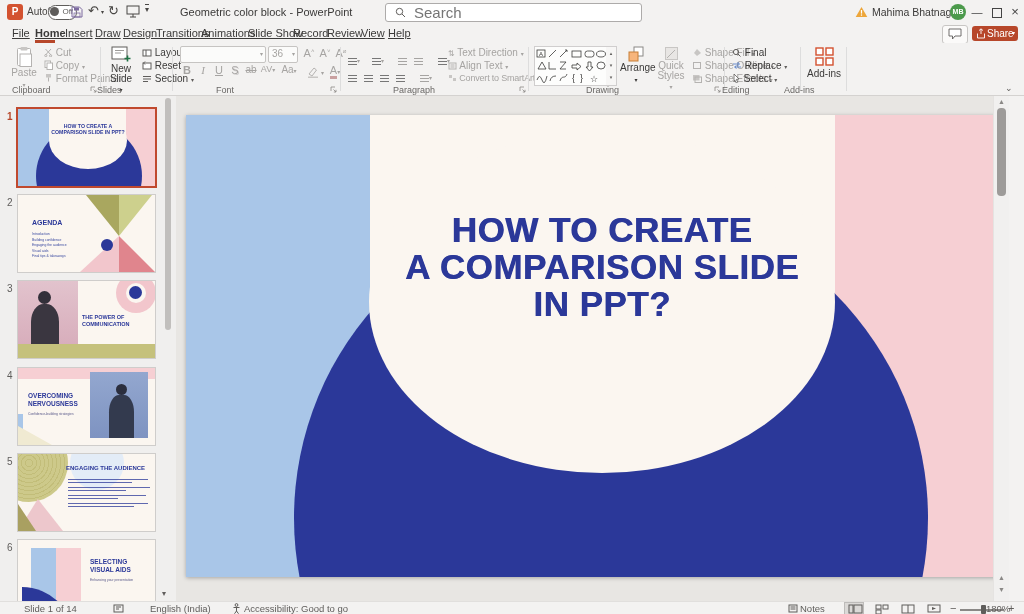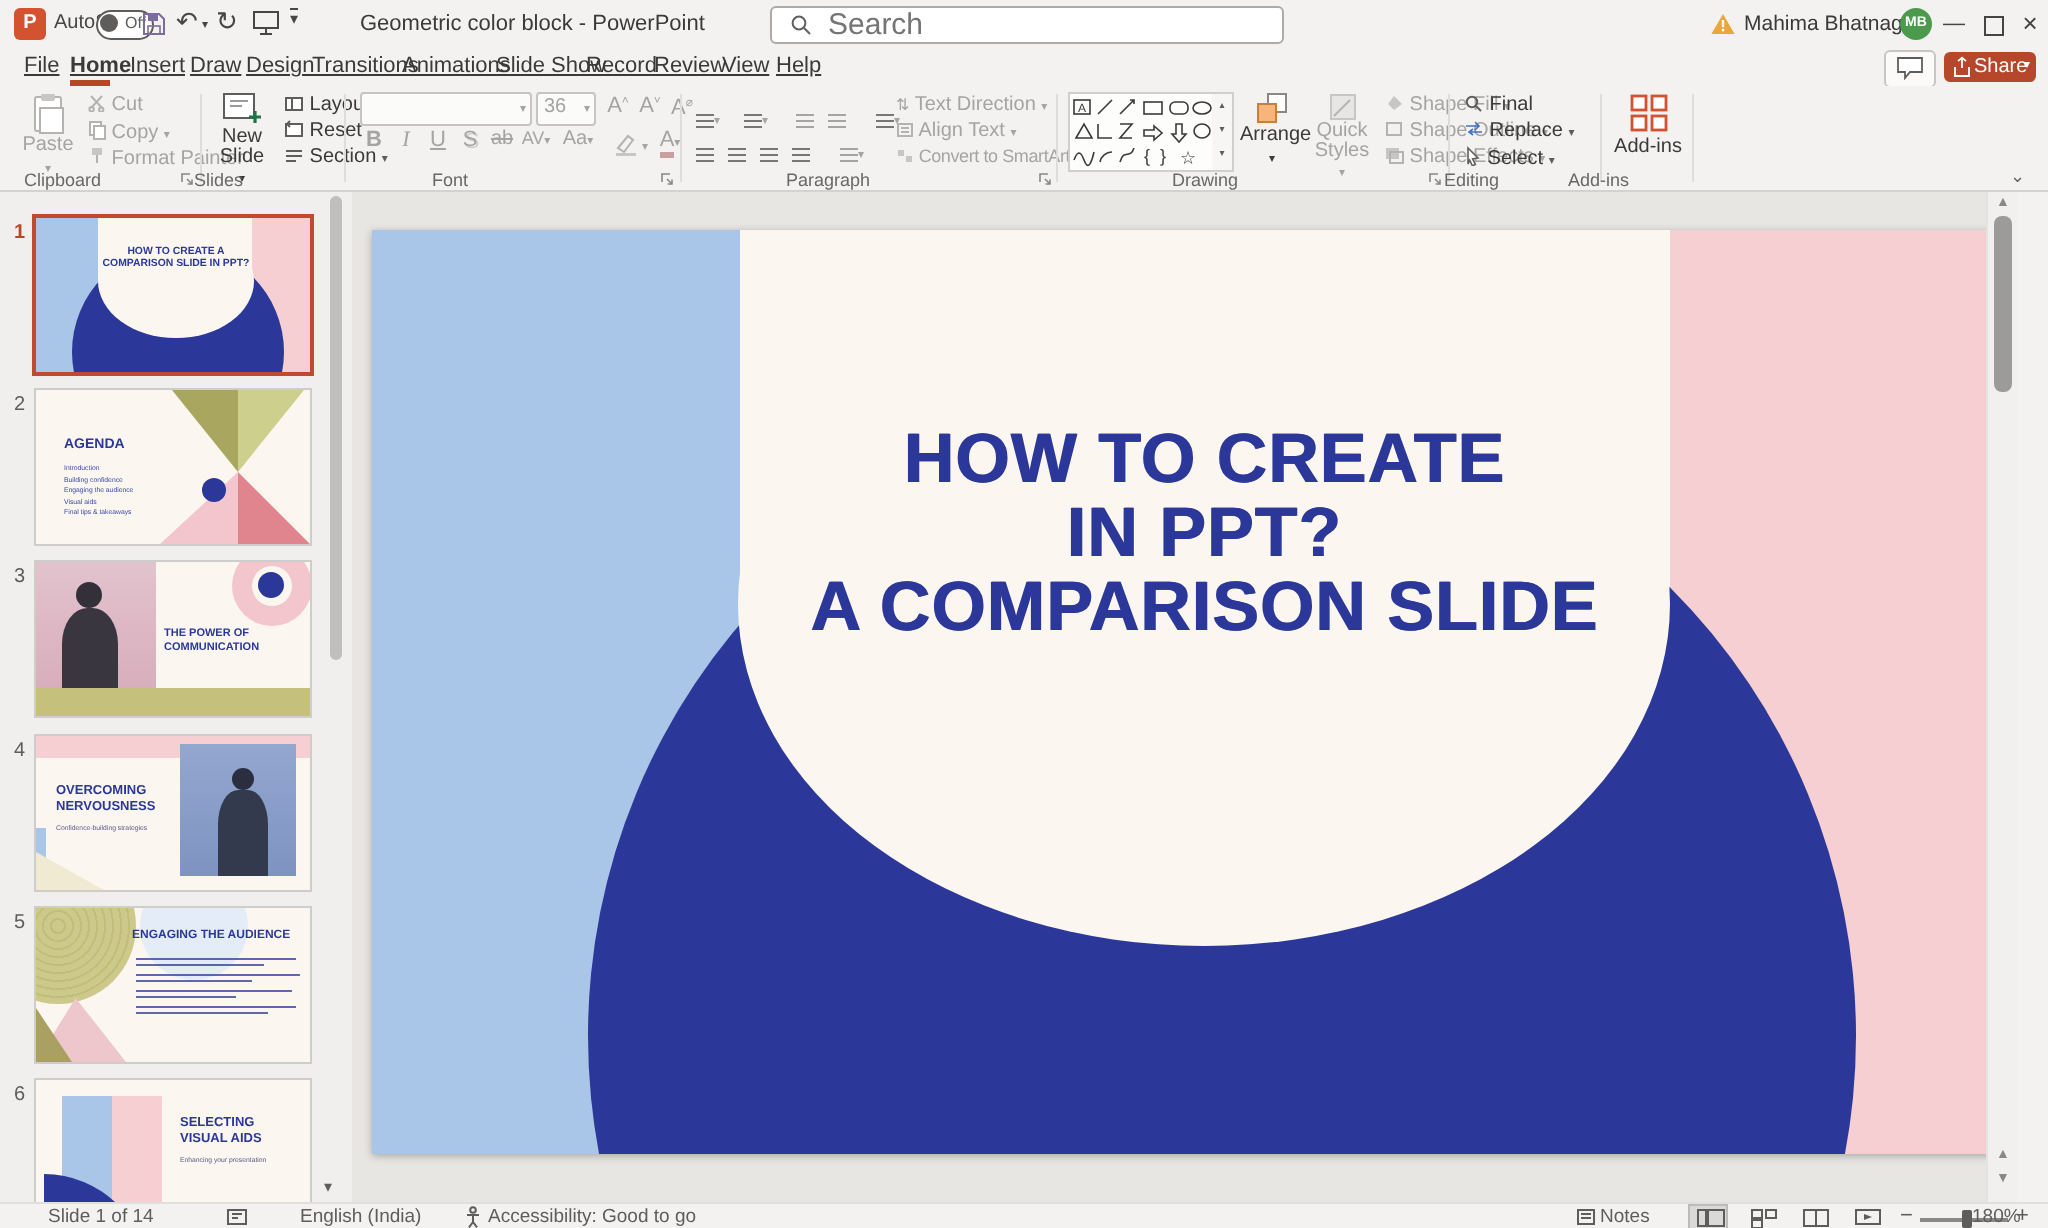--- a/index.html
+++ b/index.html
@@ -458,22 +458,22 @@
   </div>
 
   <div id="mainarea">
     <div id="slide">
       <div class="lbar"></div>
       <div class="rbar"></div>
       <div class="dome"></div>
       <div class="notch"></div>
       <div id="slidetitle">
         <div>HOW TO CREATE</div>
+        <div>A COMPARISON SLIDE</div>
         <div>IN PPT?</div>
-        <div>A COMPARISON SLIDE</div>
       </div>
     </div>
     <div id="vscroll">
       <span class="sarrow" style="top:2px;">▲</span>
       <div id="vthumb"></div>
       <span class="sarrow" style="top:478px;">▲</span>
       <span class="sarrow" style="top:490px;">▼</span>
     </div>
   </div>
 

